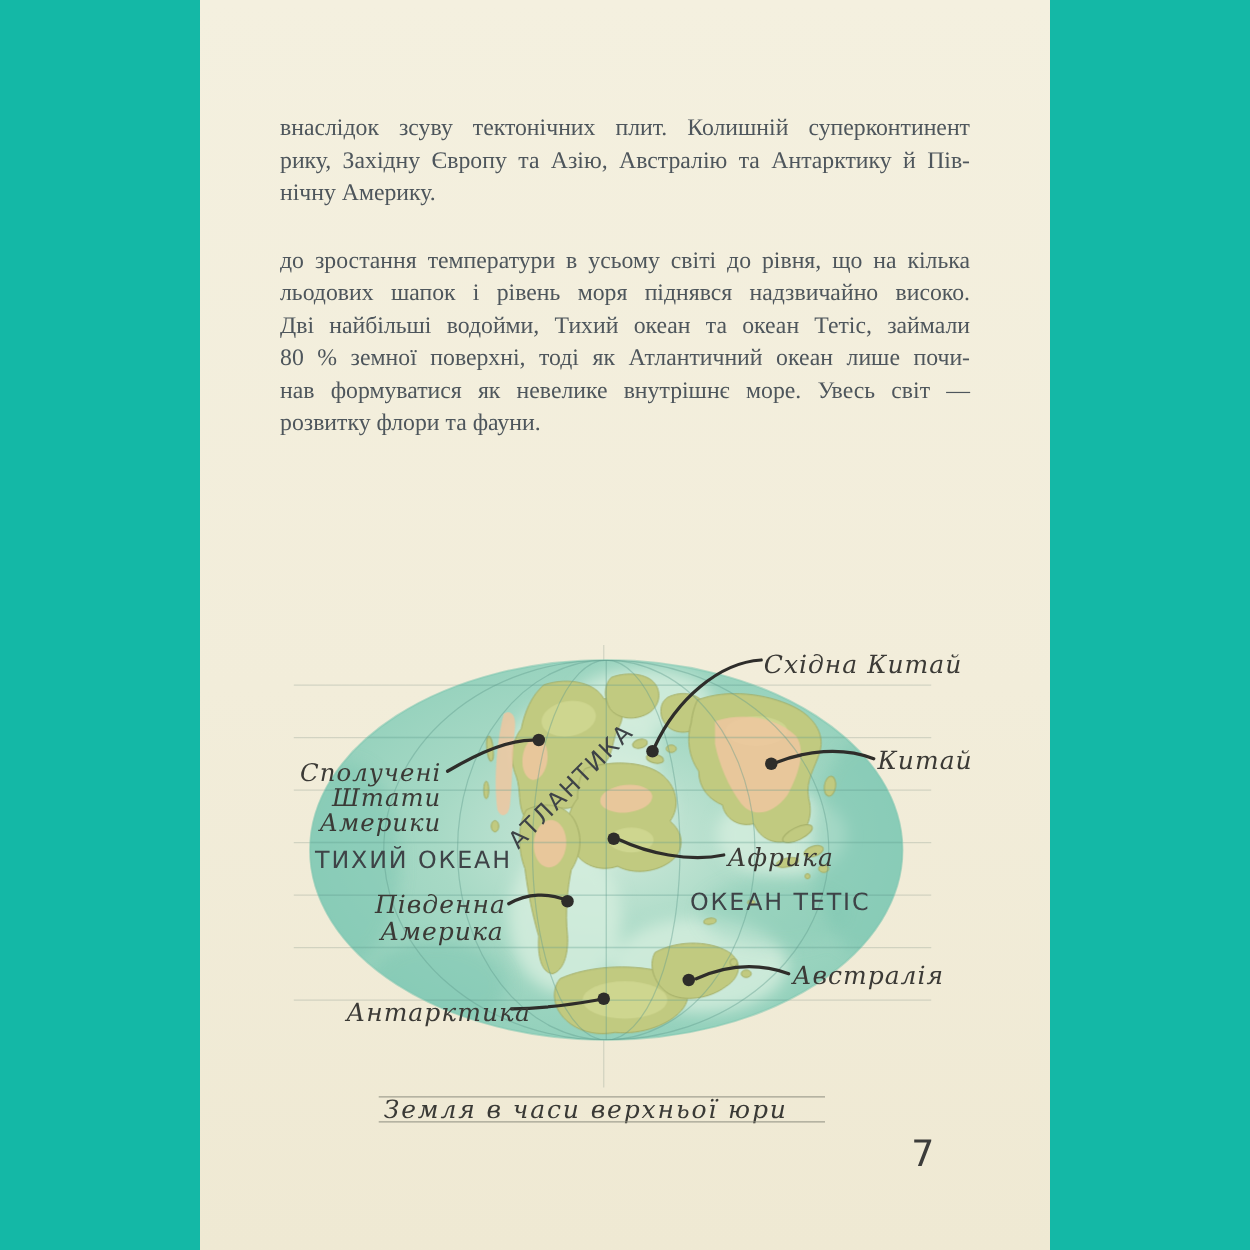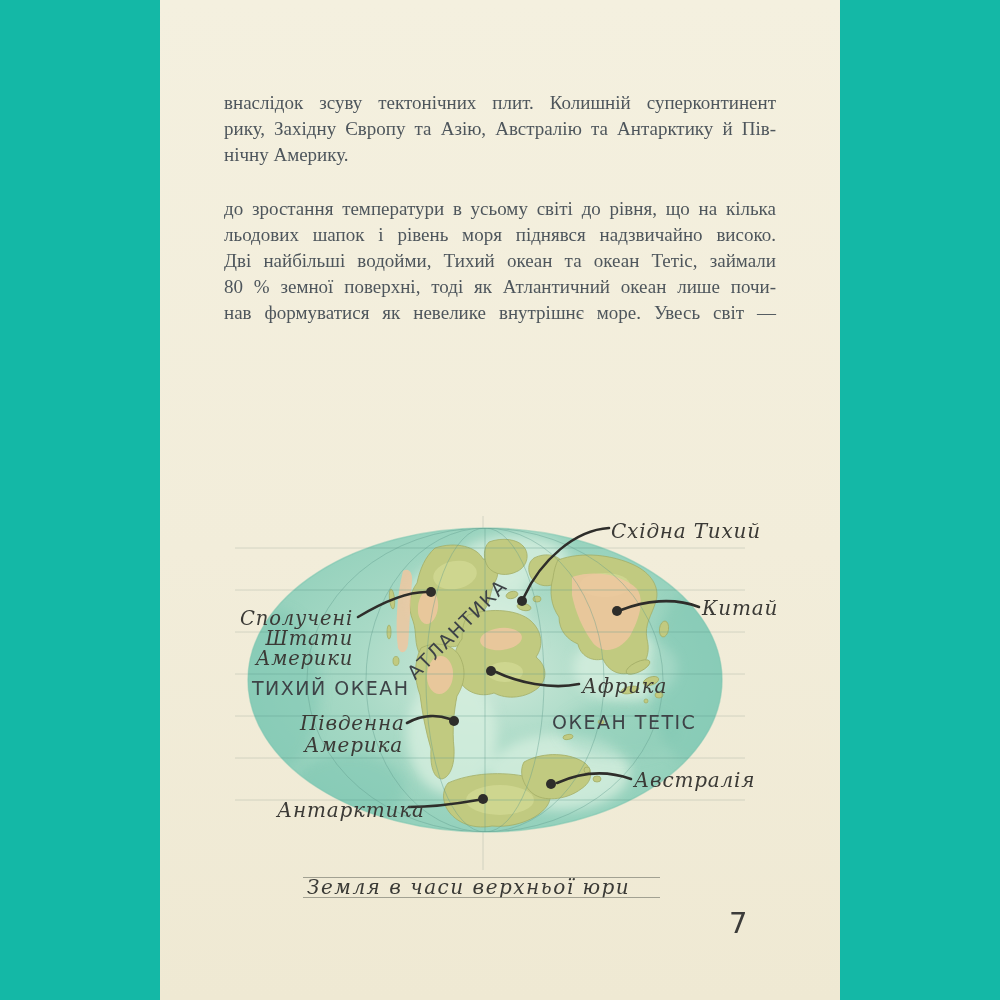--- a/index.html
+++ b/index.html
@@ -65,20 +65,21 @@
       <div class="line j">внаслідок зсуву тектонічних плит. Колишній суперконтинент</div>
       <div class="line j">рику, Західну Європу та Азію, Австралію та Антарктику й Пів-</div>
       <div class="line last">нічну Америку.</div>
     </div>
     <div class="para">
       <div class="line j">до зростання температури в усьому світі до рівня, що на кілька</div>
       <div class="line j">льодових шапок і рівень моря піднявся надзвичайно високо.</div>
       <div class="line j">Дві найбільші водойми, Тихий океан та океан Тетіс, займали</div>
       <div class="line j">80 % земної поверхні, тоді як Атлантичний океан лише почи-</div>
       <div class="line j">нав формуватися як невелике внутрішнє море. Увесь світ —</div>
+      <div class="line last">розвитку флори та фауни.</div>
     </div>
   </div>
 
   <svg class="map-svg" viewBox="0 0 1000 1000">
     <defs>
       <radialGradient id="og" cx="50%" cy="47%" r="64%">
         <stop offset="0%" class="st-a"></stop>
         <stop offset="45%" class="st-b"></stop>
         <stop offset="82%" class="st-c"></stop>
         <stop offset="100%" class="st-d"></stop>
@@ -191,21 +192,21 @@
       <circle class="dot" cx="491" cy="671" r="5"></circle>
       <path class="callout" d="M407,723 C423,714 439,715 450,719"></path>
       <circle class="dot" cx="454" cy="721" r="5"></circle>
       <path class="callout" d="M631,779 C603,769 577,774 557,783"></path>
       <circle class="dot" cx="551" cy="784" r="5"></circle>
       <path class="callout" d="M409,807 C437,807 461,803 478,800"></path>
       <circle class="dot" cx="483" cy="799" r="5"></circle>
     </g>
   </svg>
 
-  <div class="maplabel cursive lbl-ee">Східна Тихий</div>
+  <div class="maplabel cursive lbl-ee">Східна Китай</div>
   <div class="maplabel cursive lbl-china">Китай</div>
   <div class="maplabel cursive lbl-usa">
     <div>Сполучені</div>
     <div>Штати</div>
     <div>Америки</div>
   </div>
   <div class="maplabel caps lbl-atlantic">АТЛАНТИКА</div>
   <div class="maplabel caps lbl-pacific">ТИХИЙ ОКЕАН</div>
   <div class="maplabel cursive lbl-africa">Африка</div>
   <div class="maplabel caps lbl-tethys">ОКЕАН ТЕТІС</div>

